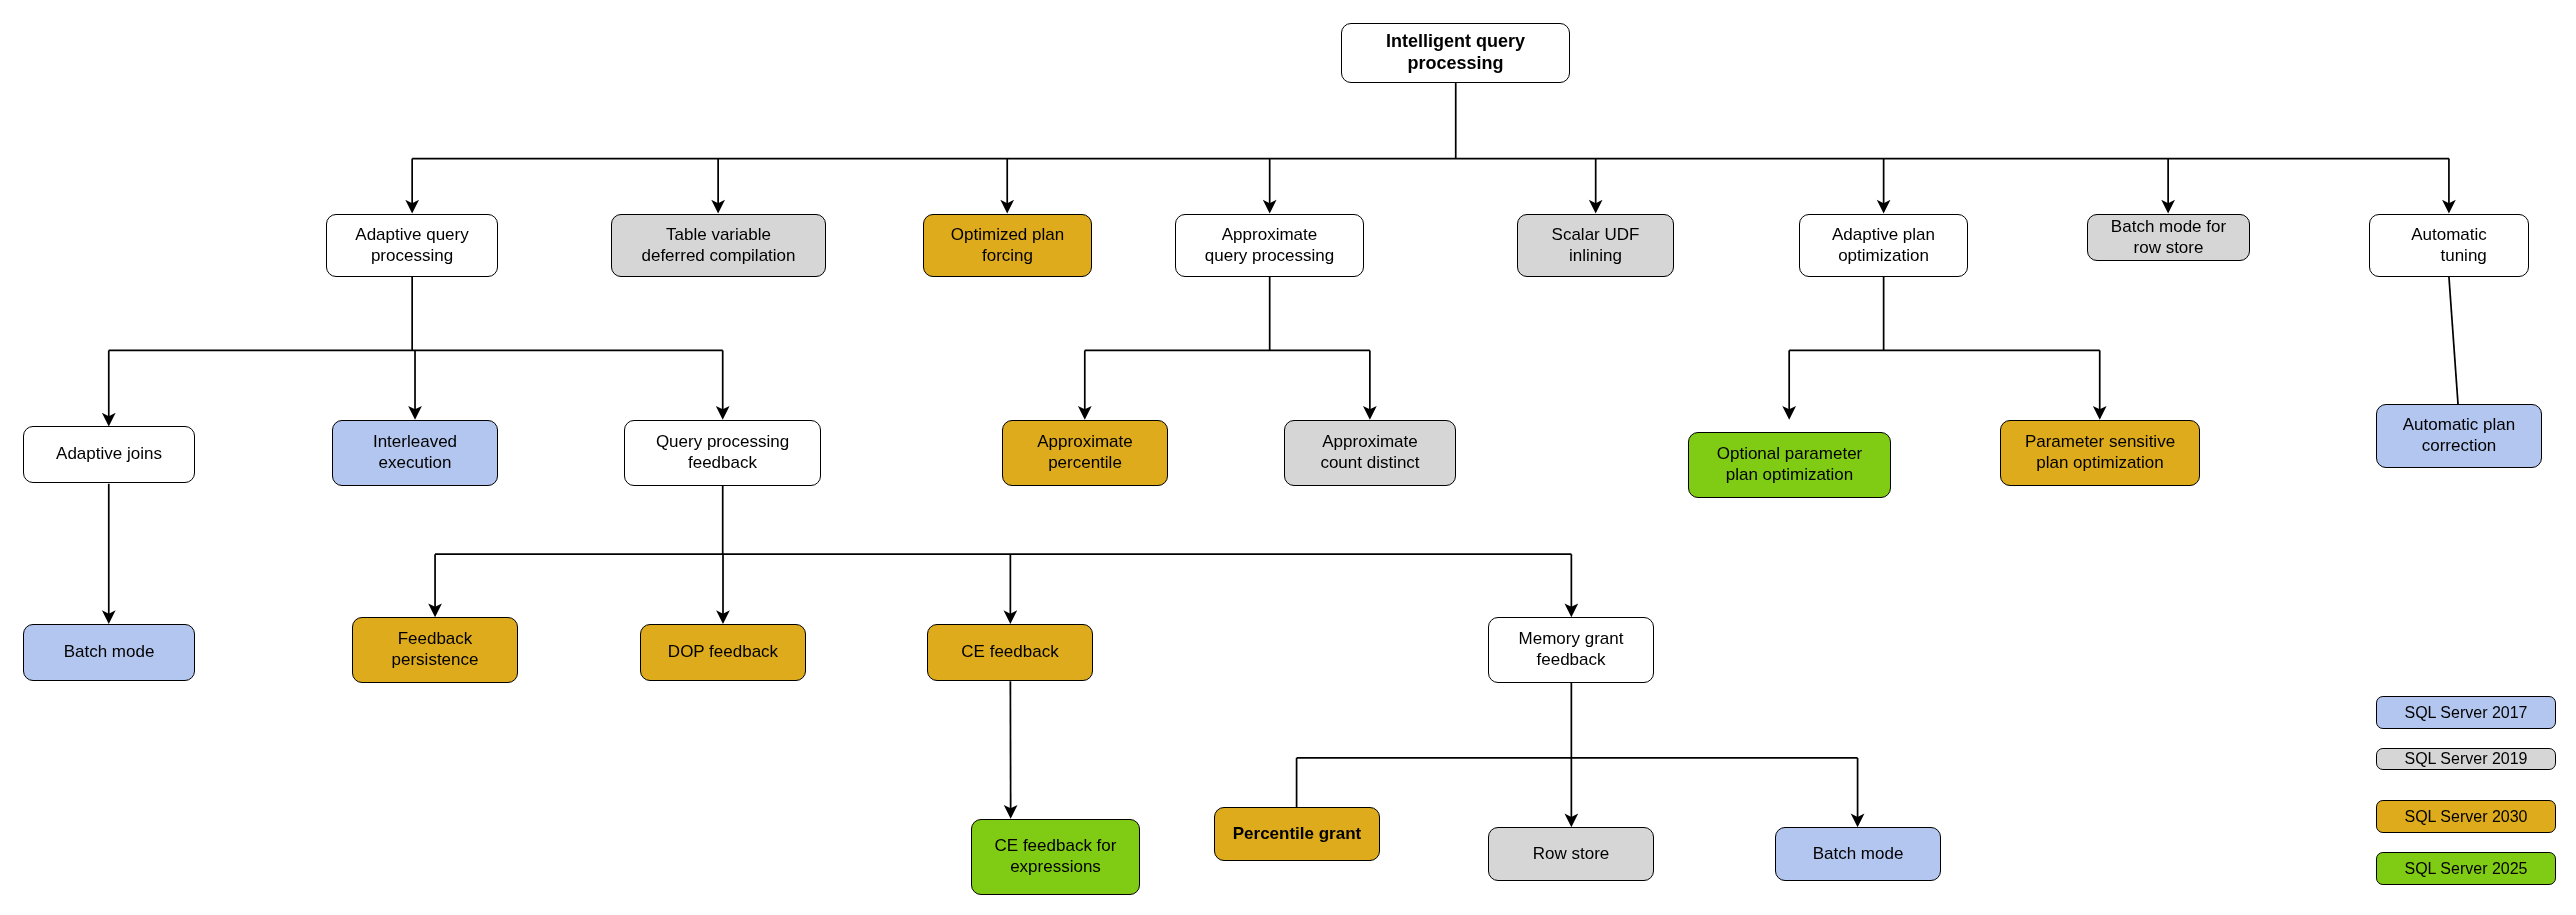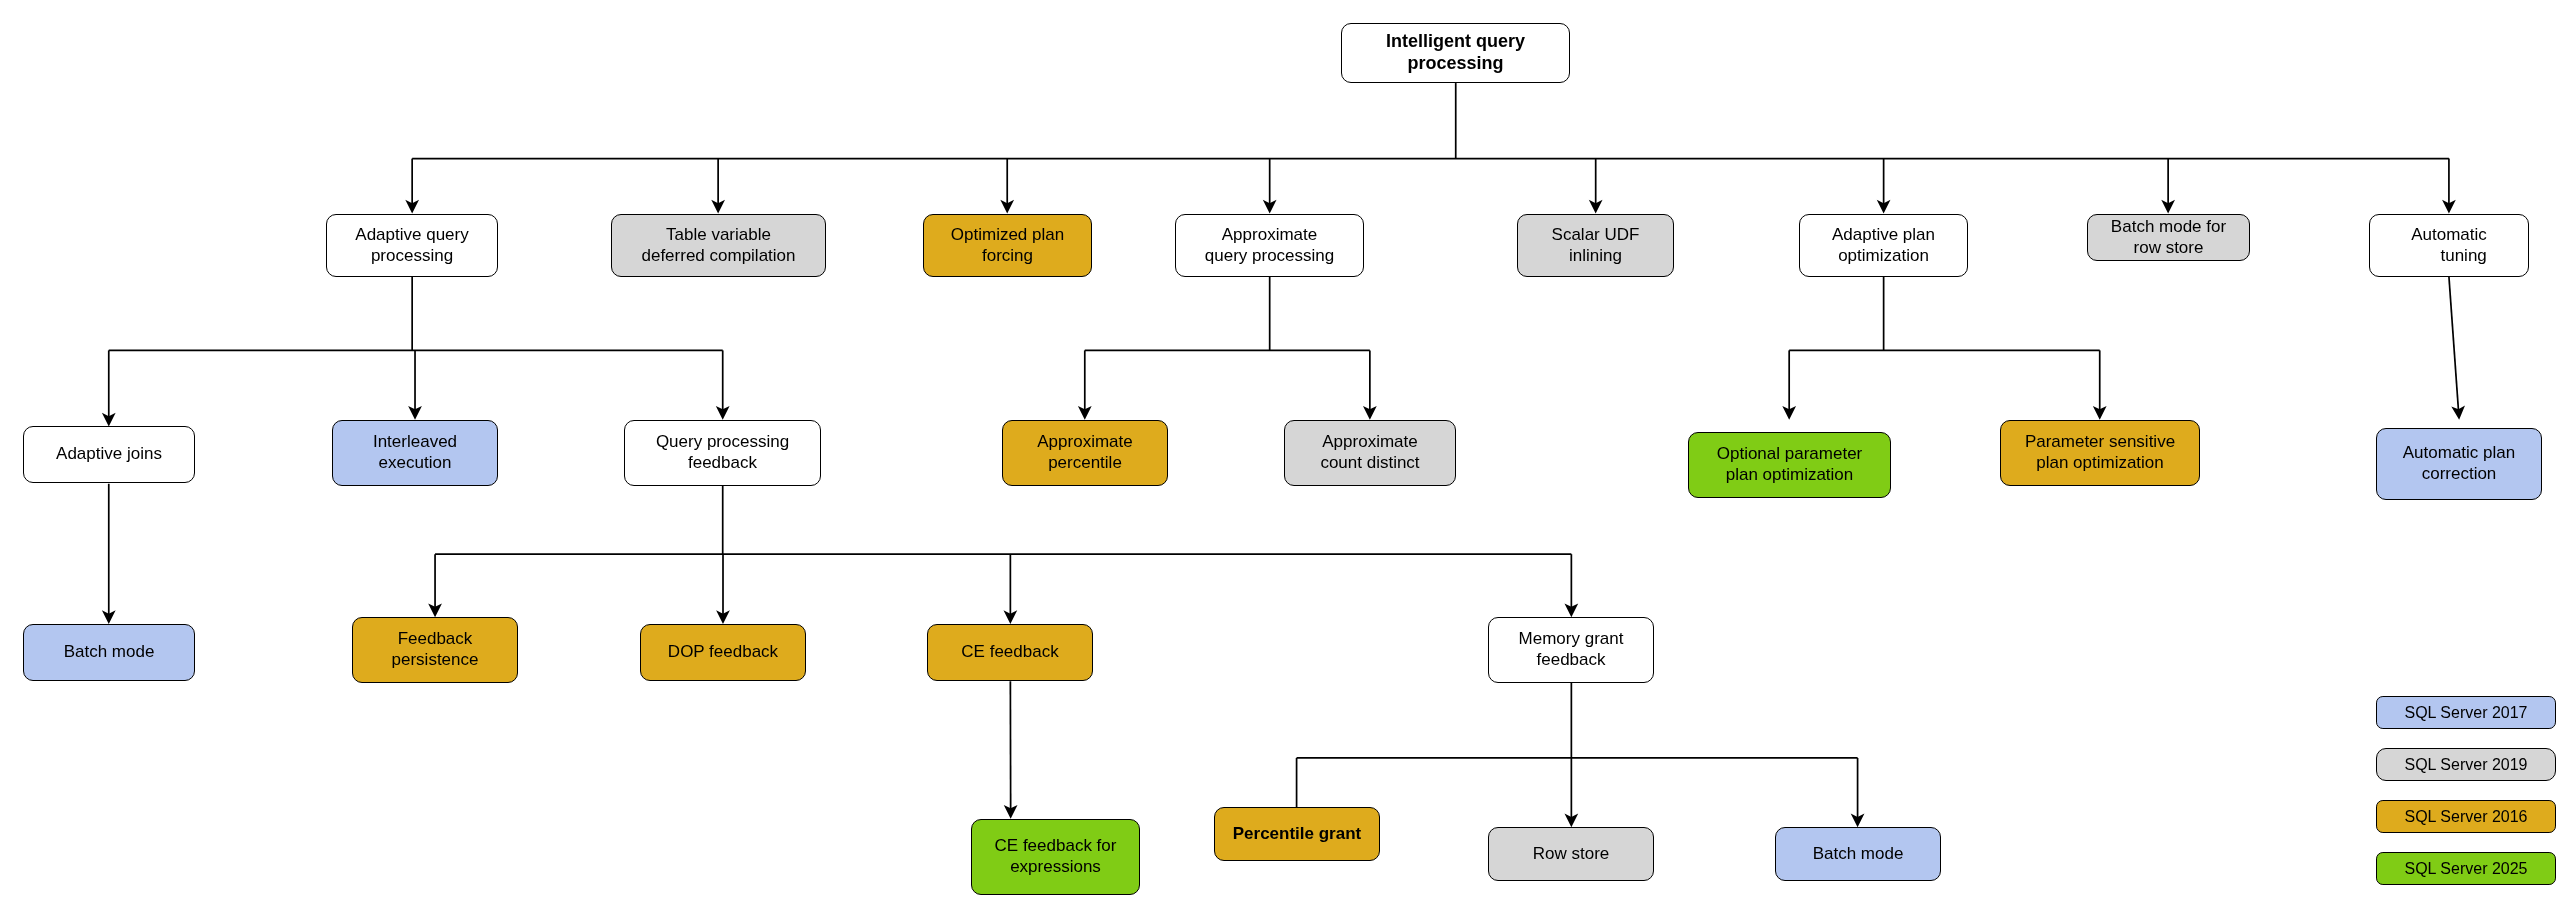--- a/index.html
+++ b/index.html
@@ -128,31 +128,31 @@
       <div class="node fill-white" style="left: 1799px; top: 214px; width: 169px; height: 63px;">Adaptive plan<br>optimization</div>
       <div class="node fill-gray" style="left: 2087px; top: 214px; width: 163px; height: 47px;">Batch mode for<br>row store</div>
       <div class="node fill-white" style="left: 2369px; top: 214px; width: 160px; height: 63px; text-align: right;">Automatic<br>tuning</div>
       <div class="node fill-white" style="left: 23px; top: 426px; width: 172px; height: 57px;">Adaptive joins</div>
       <div class="node fill-blue" style="left: 332px; top: 420px; width: 166px; height: 66px;">Interleaved<br>execution</div>
       <div class="node fill-white" style="left: 624px; top: 420px; width: 197px; height: 66px;">Query processing<br>feedback</div>
       <div class="node fill-orange" style="left: 1002px; top: 420px; width: 166px; height: 66px;">Approximate<br>percentile</div>
       <div class="node fill-gray" style="left: 1284px; top: 420px; width: 172px; height: 66px;">Approximate<br>count distinct</div>
       <div class="node fill-green" style="left: 1688px; top: 432px; width: 203px; height: 66px;">Optional parameter<br>plan optimization</div>
       <div class="node fill-orange" style="left: 2000px; top: 420px; width: 200px; height: 66px;">Parameter sensitive<br>plan optimization</div>
-      <div class="node fill-blue" style="left: 2376px; top: 428px; width: 166px; height: 72px;">Automatic plan<br>correction</div>
+      <div class="node fill-blue" style="left: 2376px; top: 404px; width: 166px; height: 64px;">Automatic plan<br>correction</div>
       <div class="node fill-blue" style="left: 23px; top: 624px; width: 172px; height: 57px;">Batch mode</div>
       <div class="node fill-orange" style="left: 352px; top: 617px; width: 166px; height: 66px;">Feedback<br>persistence</div>
       <div class="node fill-orange" style="left: 640px; top: 624px; width: 166px; height: 57px;">DOP feedback</div>
       <div class="node fill-orange" style="left: 927px; top: 624px; width: 166px; height: 57px;">CE feedback</div>
       <div class="node fill-white" style="left: 1488px; top: 617px; width: 166px; height: 66px;">Memory grant<br>feedback</div>
       <div class="node fill-green" style="left: 971px; top: 819px; width: 169px; height: 76px;">CE feedback for<br>expressions</div>
       <div class="node fill-orange" style="left: 1214px; top: 807px; width: 166px; height: 54px; font-weight: bold;">Percentile grant</div>
       <div class="node fill-gray" style="left: 1488px; top: 827px; width: 166px; height: 54px;">Row store</div>
       <div class="node fill-blue" style="left: 1775px; top: 827px; width: 166px; height: 54px;">Batch mode</div>
     </div>
   <div class="legend" id="legend-layer">
       <div class="legend-item fill-blue" style="left: 2376px; top: 696px; width: 180px; height: 33px;">SQL Server 2017</div>
-      <div class="legend-item fill-gray" style="left: 2376px; top: 748px; width: 180px; height: 33px; border-radius: 10px;">SQL Server 2019</div>
-      <div class="legend-item fill-orange" style="left: 2376px; top: 800px; width: 180px; height: 33px;">SQL Server 2016</div>
+      <div class="legend-item fill-gray" style="left: 2376px; top: 748px; width: 180px; height: 22px;">SQL Server 2019</div>
+      <div class="legend-item fill-orange" style="left: 2376px; top: 800px; width: 180px; height: 33px;">SQL Server 2030</div>
       <div class="legend-item fill-green" style="left: 2376px; top: 852px; width: 180px; height: 33px;">SQL Server 2025</div>
     </div>
 </div>
 
 
 </body></html>

